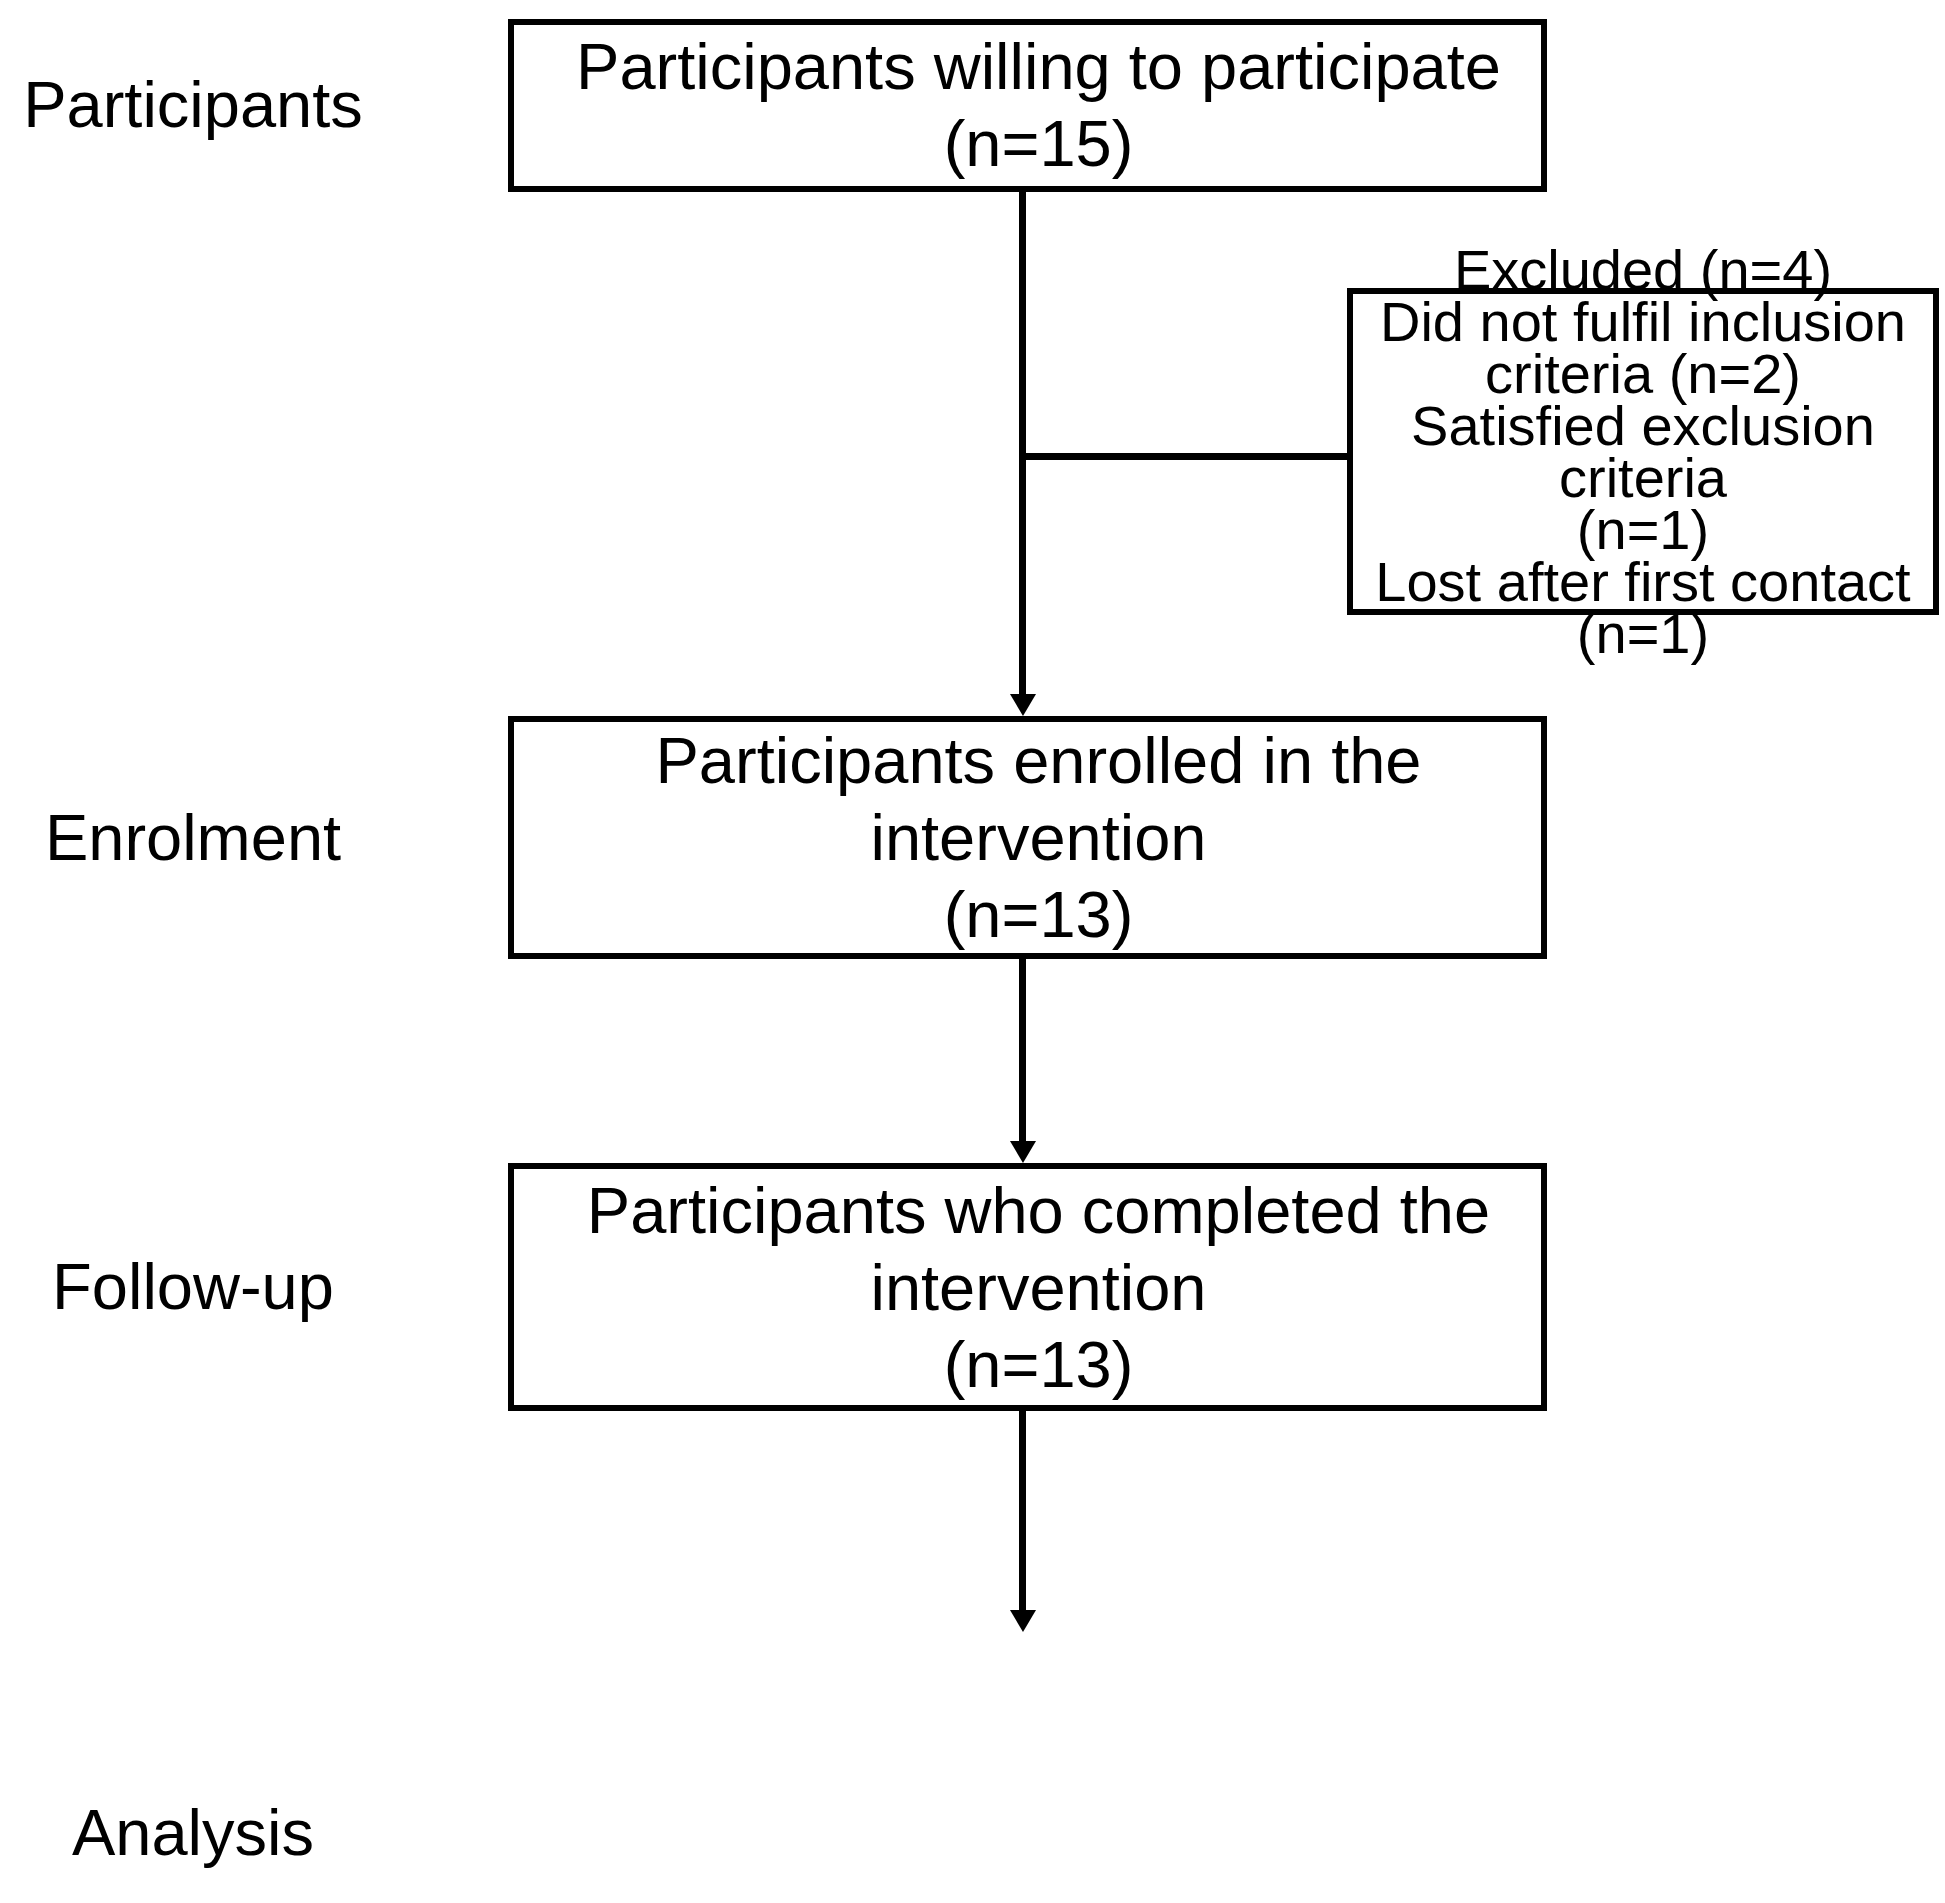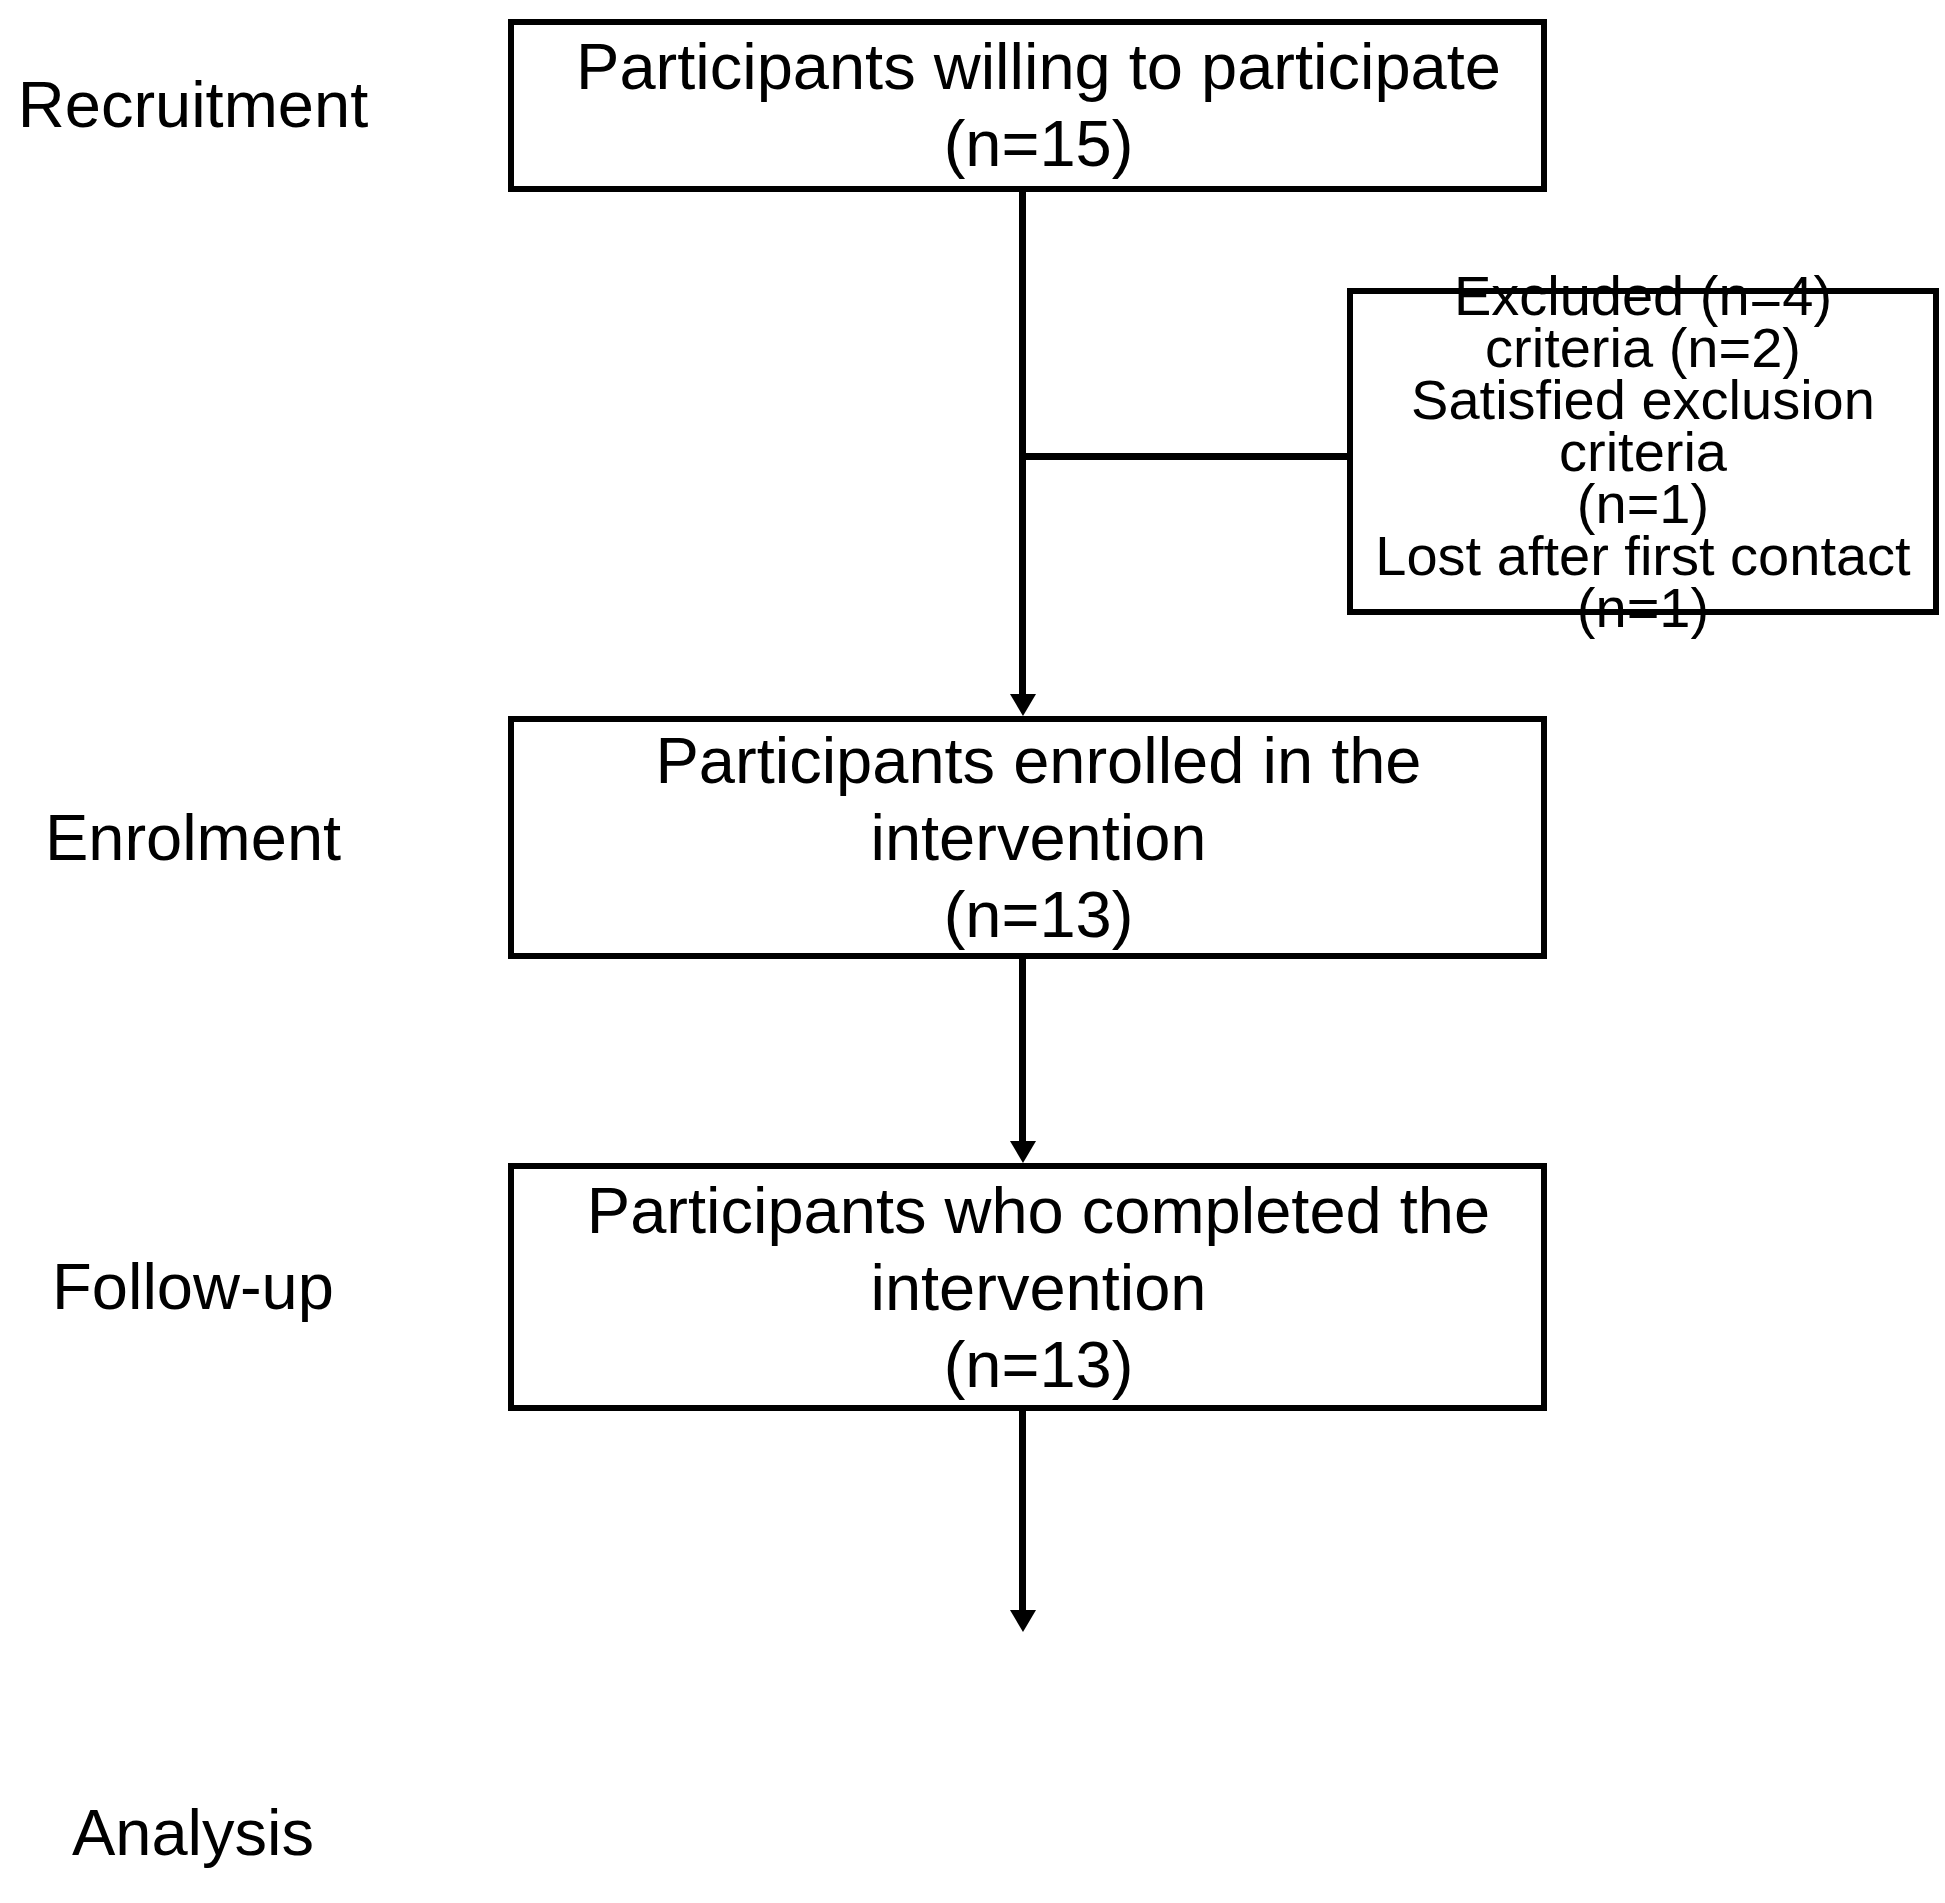--- a/index.html
+++ b/index.html
@@ -97,37 +97,38 @@
     width: 327px;
     height: 6.7px;
     background: #000000;
   }
 </style>
 </head>
 <body>
 
 <div class="canvas">
 
-  <div class="stage-label" id="lbl-recruitment">Recruitment</div>
+  <div class="stage-label" id="lbl-recruitment">Participants</div>
   <div class="stage-label" id="lbl-enrolment">Enrolment</div>
   <div class="stage-label" id="lbl-followup">Follow-up</div>
   <div class="stage-label" id="lbl-analysis">Analysis</div>
 
   <div class="box main-box" id="box-recruitment">
     <div class="box-line">Participants willing to participate</div>
     <div class="box-line">(n=15)</div>
   </div>
 
   <div class="vline" id="v1"></div>
   <div class="arrowhead" id="a1"></div>
 
   <div class="hline"></div>
 
   <div class="box" id="box-exclusion">
     <div class="box-line">Excluded (n=4)</div>
+    <div class="box-line">Did not fulfil inclusion</div>
     <div class="box-line">criteria (n=2)</div>
     <div class="box-line">Satisfied exclusion criteria</div>
     <div class="box-line">(n=1)</div>
     <div class="box-line">Lost after first contact (n=1)</div>
   </div>
 
   <div class="box main-box" id="box-enrolment">
     <div class="box-line">Participants enrolled in the</div>
     <div class="box-line">intervention</div>
     <div class="box-line">(n=13)</div>

